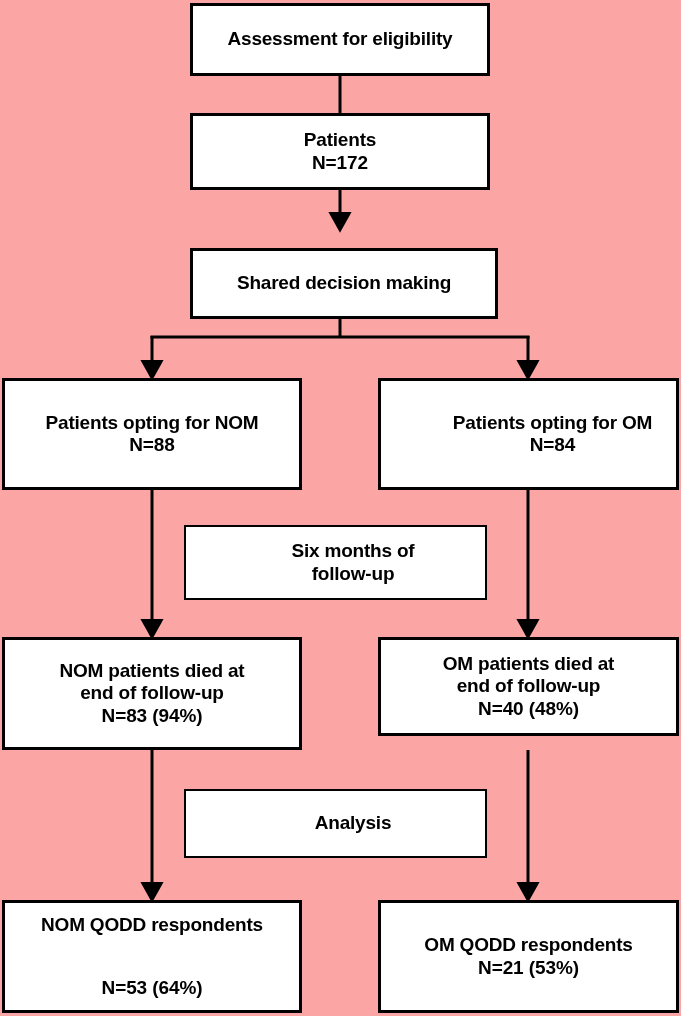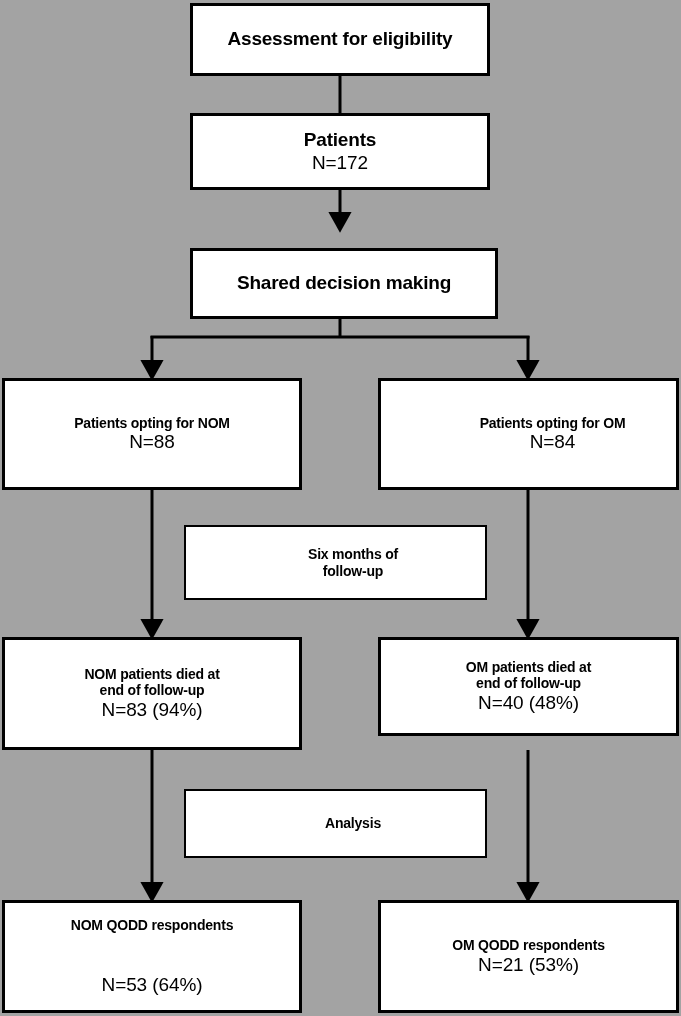--- a/index.html
+++ b/index.html
@@ -6,21 +6,21 @@
   html,body{margin:0;padding:0;background:#ffffff;}
   body{
     width:681px;height:1016px;
     font-family:"Liberation Sans", sans-serif;
     color:#000000;
     overflow:hidden;
   }
   #flow-canvas{
     position:relative;
     width:681px;height:1016px;
-    background:#a3a3a3;
+    background:#fca5a5;
   }
   svg#connectors{
     position:absolute;left:0;top:0;
     width:681px;height:1016px;
     pointer-events:none;
   }
   .node{
     position:absolute;
     box-sizing:border-box;
     background:#ffffff;
@@ -31,26 +31,26 @@
     justify-content:center;
     text-align:center;
     line-height:1.16;
   }
   .node.thin{
     border-width:2px;
     padding-left:35px;
   }
   .title{
     font-weight:bold;
-    font-size:14px;
+    font-size:19px;
     letter-spacing:-0.2px;
     white-space:pre-line;
   }
   .count{
-    font-weight:normal;
+    font-weight:bold;
     font-size:19px;
     letter-spacing:-0.1px;
   }
   .node.stage .title{font-size:19px;}
 </style>
 </head>
 <body>
 
 <div id="flow-canvas">
 

